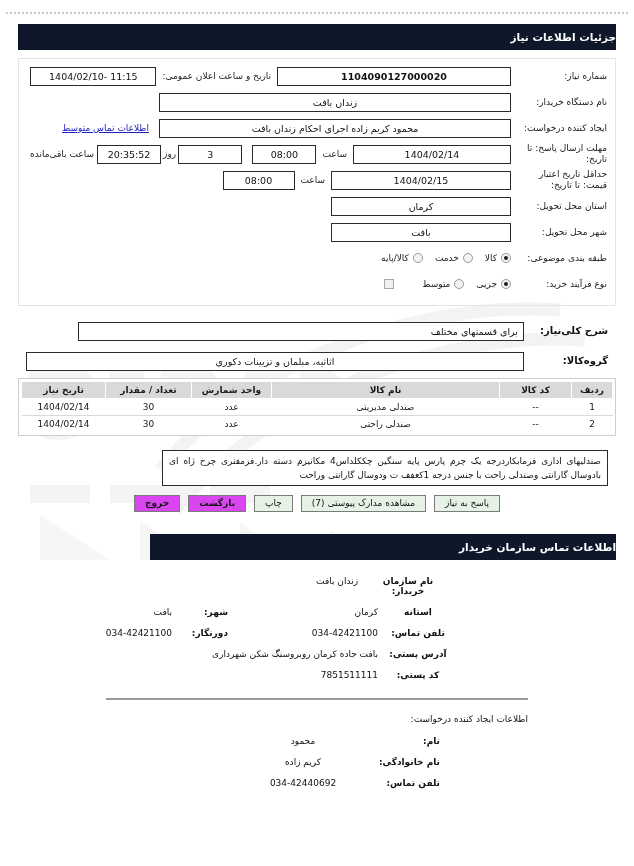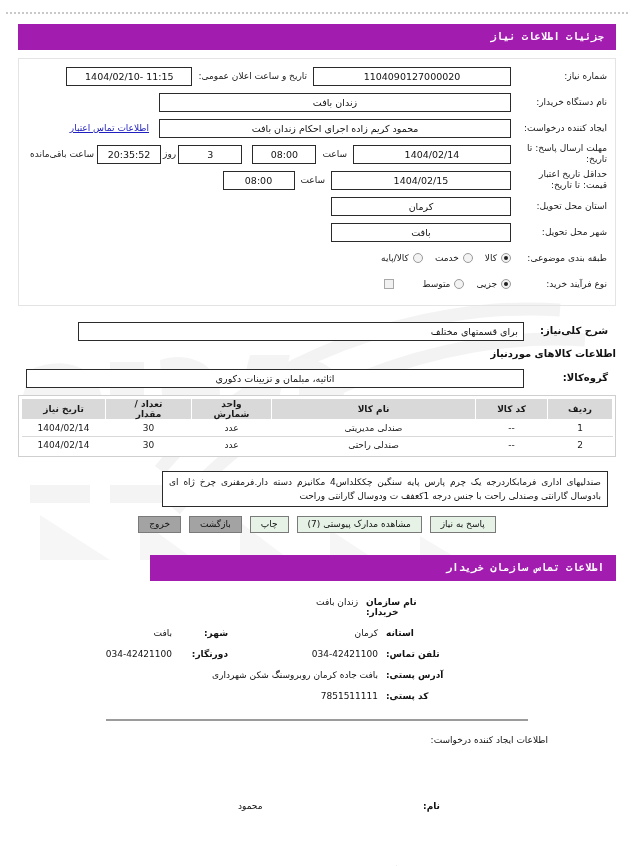--- a/index.html
+++ b/index.html
@@ -32,31 +32,30 @@
     position: absolute;
     left: 0; top: 300px;
     width: 634px; height: 330px;
     pointer-events: none;
     opacity: .30;
     z-index: 0;
   }
 
   
   .bar {
-    background: #a21caf;
+    background: #0f172a;
     color: #ffffff;
     font-size: 10.5px;
     font-weight: bold;
     height: 26px;
     line-height: 26px;
-    padding: 0 12px;
+    padding: 0 0;
     text-align: right;
     position: relative;
     z-index: 2;
-    font-family: Liberation Mono, monospace;
   }
   .bar-needs  { margin: 0 12px 0 12px; width: 598px; }
   .bar-contact{ margin: 0 12px 0 12px; width: 466px; }
 
   
   .panel {
     position: relative;
     z-index: 2;
     margin: 8px 12px 0 12px;
     border: 1px solid #e4e4e4;
@@ -85,21 +84,21 @@
     height: 19px;
     line-height: 17px;
     font-size: 9.5px;
     color: #111;
     padding: 0 5px;
     text-align: center;
     overflow: hidden;
     white-space: nowrap;
   }
   .box.num { font-family: "DejaVu Sans", "Liberation Sans", sans-serif; }
-  .w-big   { width: 198px; }
+  .w-big   { width: 234px; font-weight: bold; }
   .w-med   { width: 180px; }
   .w-wide  { width: 352px; }
   .w-time  { width: 72px; }
   .w-days  { width: 72px; }
   .w-left  { width: 72px; }
   .w-date  { width: 126px; }
   .inline-lbl {
     font-size: 9px;
     color: #1a1a1a;
     padding: 0 6px;
@@ -185,21 +184,21 @@
     border-collapse: collapse;
     font-size: 9px;
   }
   table.goods th {
     background: #d9d9d9;
     color: #1a1a1a;
     font-weight: bold;
     font-size: 9px;
     height: 17px;
     border: 1px solid #ffffff;
-    padding: 0 20px;
+    padding: 0 8px;
   }
   table.goods td {
     height: 17px;
     border-bottom: 1px solid #d9d9d9;
     text-align: center;
     color: #1a1a1a;
     padding: 0 4px;
   }
   table.goods tr:last-child td { border-bottom: none; }
 
@@ -218,40 +217,40 @@
     font-size: 9px;
     height: 17px;
     line-height: 15px;
     padding: 0 10px;
     text-align: center;
     cursor: pointer;
     white-space: nowrap;
     color: #111;
   }
   .btn-green { background: #e6f2e6; }
-  .btn-pink  { background: #a3a3a3; }
+  .btn-pink  { background: #d946ef; font-weight: bold; }
 
   
   .contact {
     position: relative; z-index: 2;
     margin: 16px 12px 0 12px;
     font-size: 9px;
     color: #111;
   }
   .crow {
     display: flex;
     flex-direction: row;
     align-items: baseline;
     margin-bottom: 11px;
   }
   .ckey {
     font-weight: bold;
     width: 72px;
     flex: 0 0 72px;
-    text-align: left;
+    text-align: center;
     padding-left: 8px;
   }
   .cval { width: 150px; flex: 0 0 150px; text-align: right; }
   .cval.wide { width: 220px; flex: 0 0 220px; }
   .ckey2 {
     font-weight: bold;
     width: 56px;
     flex: 0 0 56px;
     text-align: right;
     padding-left: 8px;
@@ -270,21 +269,21 @@
     text-align: right;
     position: relative; z-index: 2;
   }
   .creator {
     position: relative; z-index: 2;
     margin: 0 122px 0 12px;
     font-size: 9px; color: #111;
   }
   .crow2 { display: flex; align-items: baseline; margin-bottom: 11px; }
   .ckey3 { font-weight: bold; width: 72px; flex: 0 0 72px; text-align: right; padding-left: 8px; }
-  .cval3 { width: 130px; flex: 0 0 130px; text-align: left; margin-top: 44px; }
+  .cval3 { width: 130px; flex: 0 0 130px; text-align: center; }
 </style>
 </head>
 <body>
 
 <svg class="watermark" viewBox="0 0 634 330" xmlns="http://www.w3.org/2000/svg">
   <g fill="none" stroke="#d8d8d8" stroke-width="13">
     <path d="M560 10 C 420 0 250 60 160 170"></path>
     <path d="M585 40 C 440 30 270 95 175 210"></path>
   </g>
   <g fill="#dcdcdc">
@@ -322,21 +321,21 @@
     </div>
 
     <div class="row">
       <div class="lbl">نام دستگاه خریدار:</div>
       <div class="box w-wide">زندان بافت</div>
     </div>
 
     <div class="row">
       <div class="lbl">ایجاد کننده درخواست:</div>
       <div class="box w-wide">محمود کریم زاده اجرای احکام زندان بافت</div>
-      <a class="link">اطلاعات تماس اعتبار</a>
+      <a class="link">اطلاعات تماس متوسط</a>
     </div>
 
     <div class="row">
       <div class="lbl">مهلت ارسال پاسخ: تا تاریخ:</div>
       <div class="box w-med">1404/02/14</div>
       <div class="inline-lbl">ساعت</div>
       <div class="box w-time">08:00</div>
       <div class="box w-days" style="margin-right:10px;">3</div>
       <div class="inline-lbl" style="padding:0 2px;">روز</div>
       <div class="box w-left">20:35:52</div>
@@ -390,21 +389,20 @@
     </div>
   </div>
 
   <div class="panel" style="border:none;padding:6px 8px 0 8px;">
     <div class="row">
       <div class="strong-lbl">شرح کلی‌نیاز:</div>
       <div class="box" style="width:446px;text-align:right;">برای قسمتهای مختلف</div>
     </div>
   </div>
 
-  <div class="sect-title">اطلاعات کالاهای موردنیاز</div>
 
   <div class="panel" style="border:none;padding:0 8px 0 8px;">
     <div class="row">
       <div class="strong-lbl">گروه‌کالا:</div>
       <div class="box" style="width:526px;">اثاثیه، مبلمان و تزیینات دکوری</div>
     </div>
   </div>
 
   <div class="tbl-wrap">
     <table class="goods">
@@ -483,21 +481,21 @@
     </div>
 
     <div class="crow" style="padding-right:166px;">
       <div class="ckey">کد پستی:</div>
       <div class="cval">7851511111</div>
     </div>
   </div>
 
   <hr class="sep">
 
-  <div class="creator-title" style="margin-right:80px;">اطلاعات ایجاد کننده درخواست:</div>
+  <div class="creator-title" style="margin-right:100px;">اطلاعات ایجاد کننده درخواست:</div>
 
   <div class="creator" style="margin-right:188px;">
     <div class="crow2">
       <div class="ckey3">نام:</div>
       <div class="cval3">محمود</div>
     </div>
     <div class="crow2">
       <div class="ckey3">نام خانوادگی:</div>
       <div class="cval3">کریم زاده</div>
     </div>

